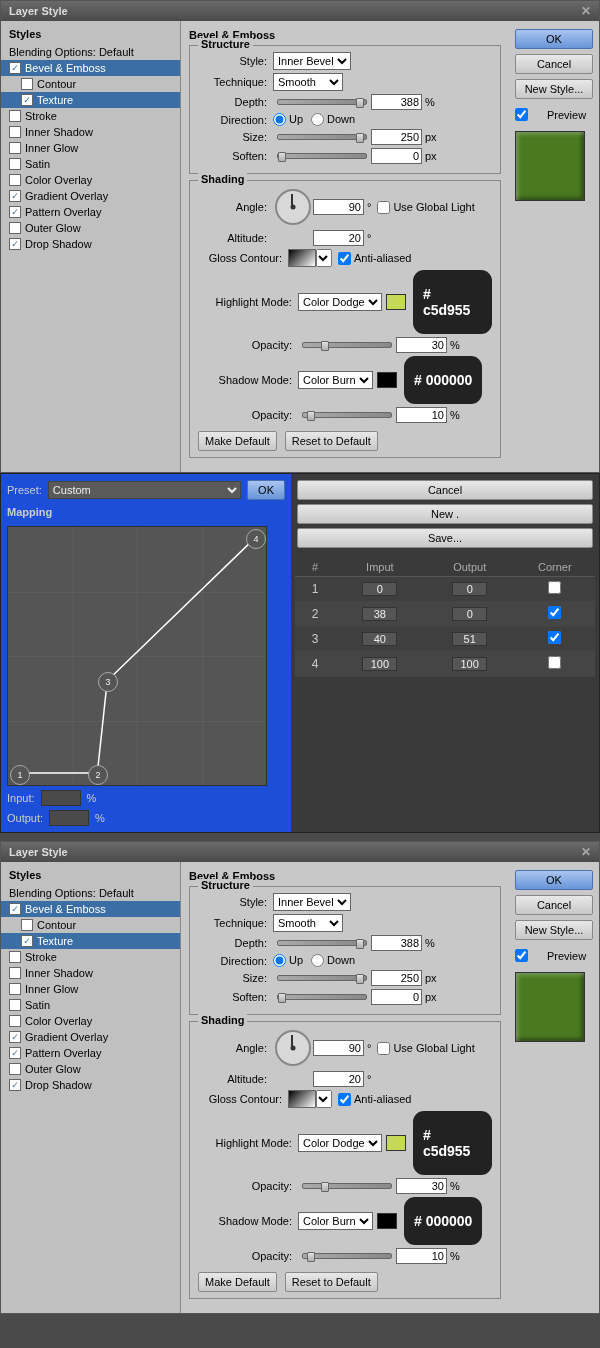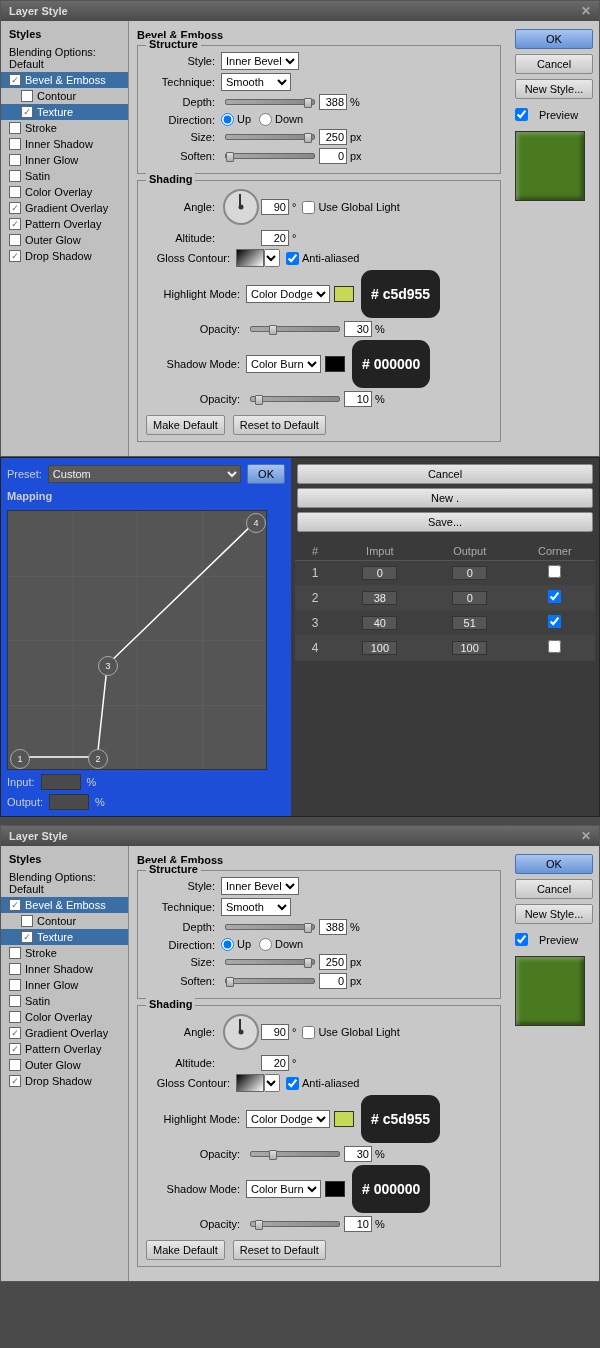--- a/index.html
+++ b/index.html
@@ -35,21 +35,21 @@
       font-size: 12px;
       cursor: pointer;
     }
 
     .panel-content {
       display: flex;
     }
 
     
     .sidebar {
-      width: 128px;
+      width: 180px;
       background: #c0c0c0;
       border-right: 1px solid #888;
       padding: 5px 0;
       flex-shrink: 0;
     }
 
     .sidebar-title {
       font-size: 11px;
       font-weight: bold;
       padding: 2px 8px 4px;
@@ -157,21 +157,21 @@
       width: 8px;
       height: 10px;
       background: linear-gradient(to bottom, #e0e0e0, #b0b0b0);
       border: 1px solid #666;
       position: absolute;
       top: -2px;
       border-radius: 1px;
     }
 
     .num-input {
-      width: 28px;
+      width: 51px;
       height: 16px;
       border: 1px solid #666;
       font-size: 11px;
       text-align: right;
       padding-right: 2px;
     }
 
     .unit-label {
       font-size: 11px;
       margin-left: 3px;
@@ -274,21 +274,21 @@
       height: 70px;
       background: #4a7a20;
       border: 1px solid #333;
       margin-top: 5px;
       box-shadow: inset 2px 2px 4px rgba(255,255,255,0.3), inset -2px -2px 4px rgba(0,0,0,0.5);
     }
 
     .preview-checkbox {
       display: flex;
       align-items: center;
-      gap: 11px;
+      gap: 19px;
       font-size: 11px;
       margin-top: 4px;
     }
 
     
     .curve-panel {
       background: #1d4ed8;
       border: 1px solid #222;
       display: flex;
       margin-bottom: 0;

